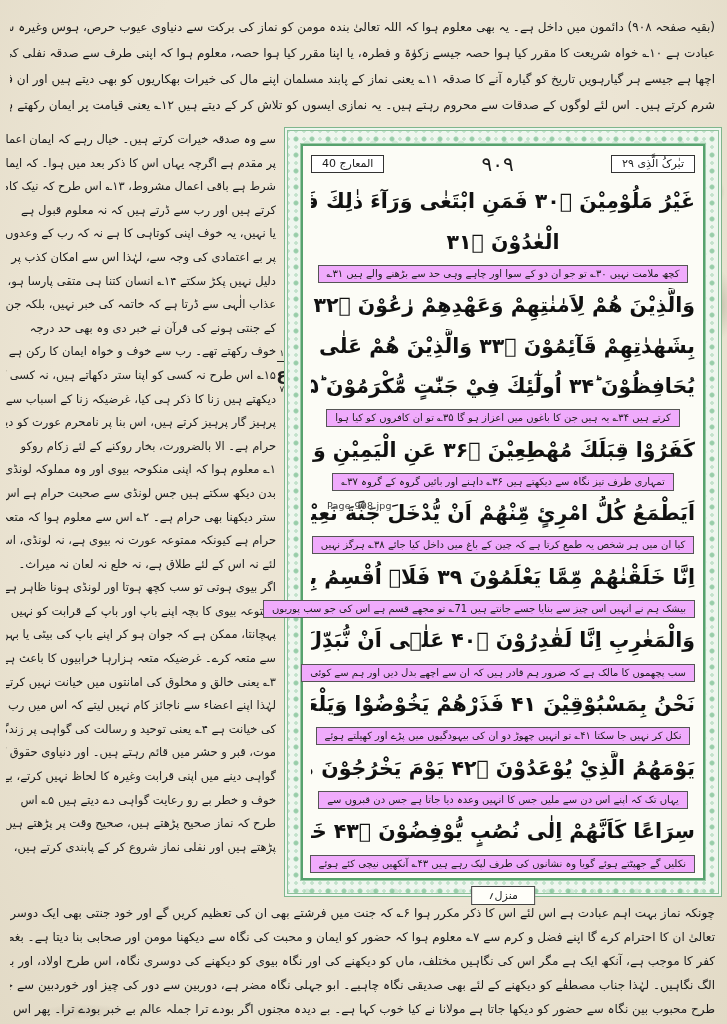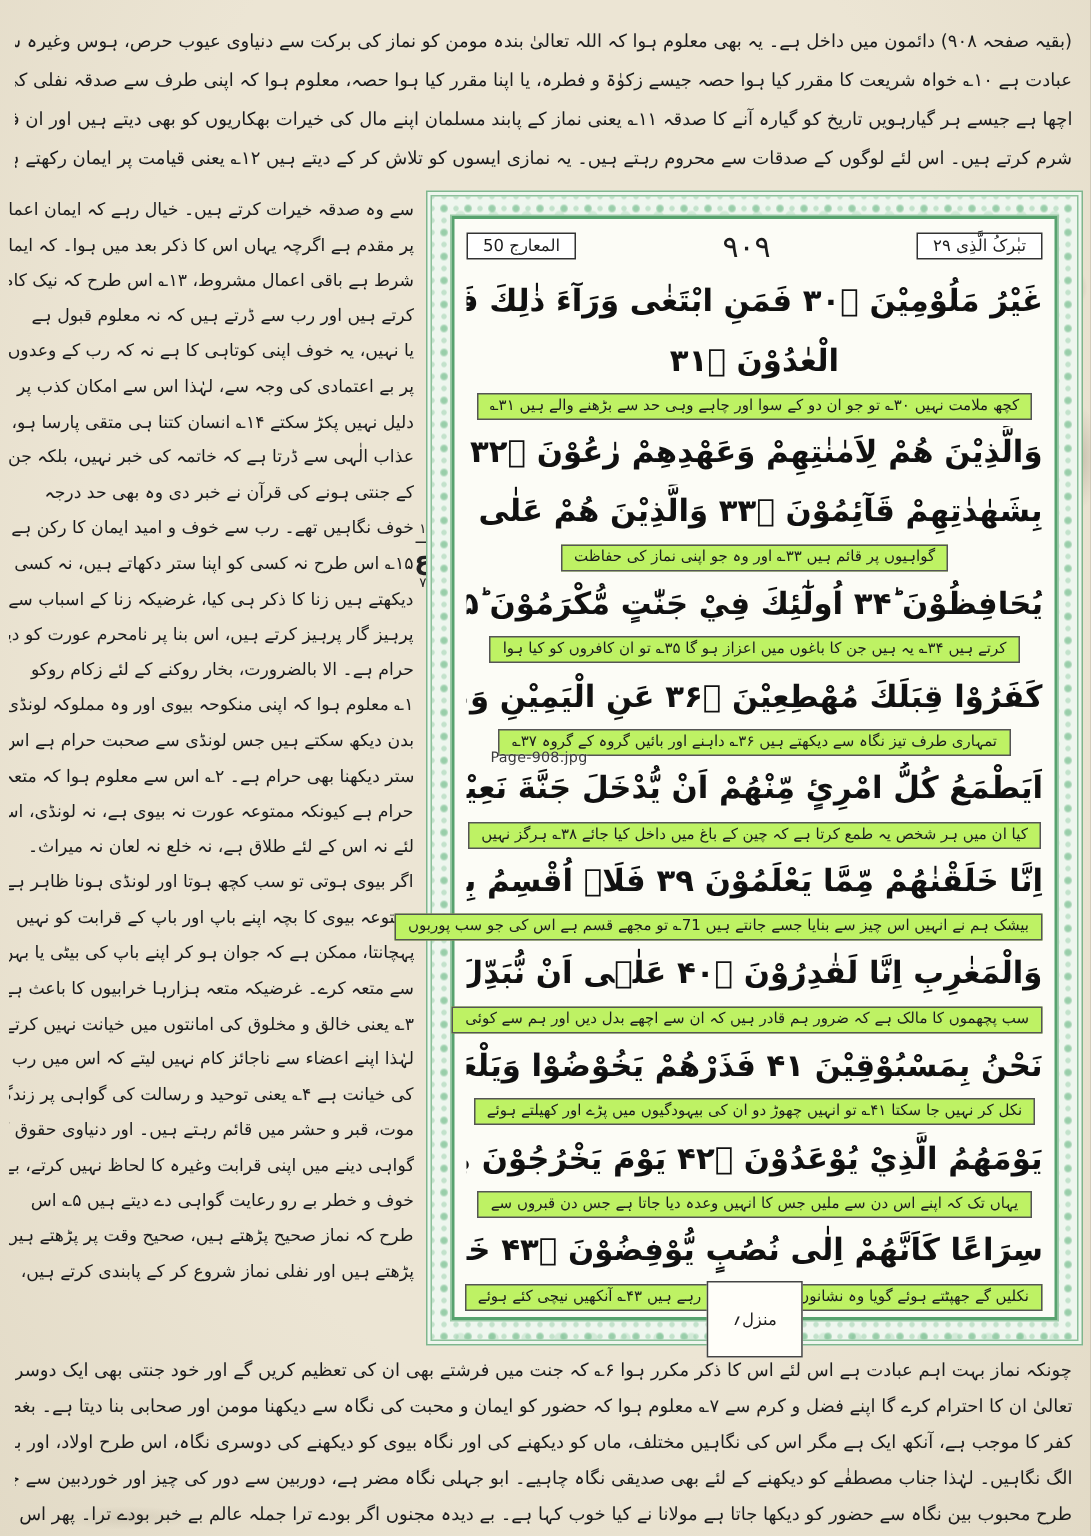--- a/index.html
+++ b/index.html
@@ -85,29 +85,29 @@
   .page-number{font-size:20px;font-weight:normal;letter-spacing:2px;}
 
   .qrows{flex:1 1 auto;display:flex;flex-direction:column;justify-content:space-evenly;}
   .arabic-line{
     font-size:20.5px;font-weight:bold;line-height:35px;height:35px;
     text-align:center;white-space:nowrap;overflow:hidden;
     color:#111;
   }
   .urdu-line{
     display:table;margin:0 auto;
-    border:1px solid #555;background:#bef264;
+    border:1px solid #555;background:#f0abfc;
     font-size:10px;line-height:14px;height:14px;
     padding:1px 8px;white-space:nowrap;overflow:hidden;
     max-width:400px;
   }
   .manzil-box{
     position:absolute;bottom:-27px;left:50%;transform:translateX(-50%);
     border:1px solid #444;background:#fffef9;
-    font-size:11px;line-height:15px;padding:17px 16px;white-space:nowrap;
+    font-size:11px;line-height:15px;padding:1px 16px;white-space:nowrap;
     z-index:2;
   }
   .watermark{
     position:absolute;left:327px;top:500px;z-index:3;
     direction:ltr;
     font-size:9.5px;font-weight:normal;color:#3a3a3a;
     text-shadow:0 0 2px rgba(255,255,255,.9);
     letter-spacing:0.2px;
   }
 </style>
@@ -130,21 +130,21 @@
   <div class="left-col">
       <div class="commentary-line">سے وہ صدقہ خیرات کرتے ہیں۔ خیال رہے کہ ایمان اعمال</div>
       <div class="commentary-line">پر مقدم ہے اگرچہ یہاں اس کا ذکر بعد میں ہوا۔ کہ ایمان</div>
       <div class="commentary-line">شرط ہے باقی اعمال مشروط، ۱۳؎ اس طرح کہ نیک کام</div>
       <div class="commentary-line">کرتے ہیں اور رب سے ڈرتے ہیں کہ نہ معلوم قبول ہے</div>
       <div class="commentary-line">یا نہیں، یہ خوف اپنی کوتاہی کا ہے نہ کہ رب کے وعدوں</div>
       <div class="commentary-line">پر بے اعتمادی کی وجہ سے، لہٰذا اس سے امکان کذب پر</div>
       <div class="commentary-line">دلیل نہیں پکڑ سکتے ۱۴؎ انسان کتنا ہی متقی پارسا ہو، مگر</div>
       <div class="commentary-line">عذاب الٰہی سے ڈرتا ہے کہ خاتمہ کی خبر نہیں، بلکہ جن</div>
       <div class="commentary-line">کے جنتی ہونے کی قرآن نے خبر دی وہ بھی حد درجہ</div>
-      <div class="commentary-line">خوف نگاہیں تھے۔ رب سے خوف و امید ایمان کا رکن ہے</div>
+      <div class="commentary-line">خوف رکھتے تھے۔ رب سے خوف و خواہ ایمان کا رکن ہے</div>
       <div class="commentary-line">۱۵؎ اس طرح نہ کسی کو اپنا ستر دکھاتے ہیں، نہ کسی کا ستر</div>
       <div class="commentary-line">دیکھتے ہیں زنا کا ذکر ہی کیا، غرضیکہ زنا کے اسباب سے بھی</div>
       <div class="commentary-line">پرہیز گار پرہیز کرتے ہیں، اس بنا پر نامحرم عورت کو دیکھنا</div>
       <div class="commentary-line">حرام ہے۔ الا بالضرورت، بخار روکنے کے لئے زکام روکو</div>
       <div class="commentary-line">۱؎ معلوم ہوا کہ اپنی منکوحہ بیوی اور وہ مملوکہ لونڈی جس</div>
       <div class="commentary-line">بدن دیکھ سکتے ہیں جس لونڈی سے صحبت حرام ہے اس کا</div>
       <div class="commentary-line">ستر دیکھنا بھی حرام ہے۔ ۲؎ اس سے معلوم ہوا کہ متعہ</div>
       <div class="commentary-line">حرام ہے کیونکہ ممتوعہ عورت نہ بیوی ہے، نہ لونڈی، اس</div>
       <div class="commentary-line">لئے نہ اس کے لئے طلاق ہے، نہ خلع نہ لعان نہ میراث۔</div>
       <div class="commentary-line">اگر بیوی ہوتی تو سب کچھ ہوتا اور لونڈی ہونا ظاہر ہے۔ نیز</div>
@@ -167,29 +167,28 @@
     <span class="ain">ع</span>
     <span>۷</span>
   </div>
 
   <div class="qframe">
     <div class="band"></div>
     <div class="qinner">
       <div class="qheader">
         <div class="hdr-box">تبٰرکُ الَّذِی ۲۹</div>
         <div class="page-number">٩٠٩</div>
-        <div class="hdr-box">المعارج 50</div>
+        <div class="hdr-box">المعارج 40</div>
       </div>
       <div class="qrows">
           <div class="arabic-line">غَيْرُ مَلُوْمِيْنَ ۳۰ۚ فَمَنِ ابْتَغٰى وَرَآءَ ذٰلِكَ فَاُولٰٓئِكَ هُمُ</div>
           <div class="arabic-line center">الْعٰدُوْنَ ۳۱ۚ</div>
           <div class="urdu-line">کچھ ملامت نہیں ۳۰؎ تو جو ان دو کے سوا اور چاہے وہی حد سے بڑھنے والے ہیں ۳۱؎</div>
           <div class="arabic-line">وَالَّذِيْنَ هُمْ لِاَمٰنٰتِهِمْ وَعَهْدِهِمْ رٰعُوْنَ ۳۲ۚ وَالَّذِيْنَ هُمْ</div>
           <div class="arabic-line">بِشَهٰدٰتِهِمْ قَآئِمُوْنَ ۳۳ۚ وَالَّذِيْنَ هُمْ عَلٰى صَلَاتِهِمْ</div>
-          <div class="urdu-line">گواہیوں پر قائم ہیں ۳۳؎ اور وہ جو اپنی نماز کی حفاظت</div>
           <div class="arabic-line">يُحَافِظُوْنَ ۳۴ؕ اُولٰٓئِكَ فِيْ جَنّٰتٍ مُّكْرَمُوْنَ ۳۵ؕ فَمَالِ الَّذِيْنَ</div>
           <div class="urdu-line">کرتے ہیں ۳۴؎ یہ ہیں جن کا باغوں میں اعزاز ہو گا ۳۵؎ تو ان کافروں کو کیا ہوا</div>
           <div class="arabic-line">كَفَرُوْا قِبَلَكَ مُهْطِعِيْنَ ۳۶ۙ عَنِ الْيَمِيْنِ وَعَنِ الشِّمَالِ عِزِيْنَ ۳۷</div>
           <div class="urdu-line">تمہاری طرف تیز نگاہ سے دیکھتے ہیں ۳۶؎ داہنے اور بائیں گروہ کے گروہ ۳۷؎</div>
           <div class="arabic-line">اَيَطْمَعُ كُلُّ امْرِئٍ مِّنْهُمْ اَنْ يُّدْخَلَ جَنَّةَ نَعِيْمٍ ۳۸ۙ كَلَّاؕ</div>
           <div class="urdu-line">کیا ان میں ہر شخص یہ طمع کرتا ہے کہ چین کے باغ میں داخل کیا جائے ۳۸؎ ہرگز نہیں</div>
           <div class="arabic-line">اِنَّا خَلَقْنٰهُمْ مِّمَّا يَعْلَمُوْنَ ۳۹ فَلَاۤ اُقْسِمُ بِرَبِّ الْمَشٰرِقِ</div>
           <div class="urdu-line">بیشک ہم نے انہیں اس چیز سے بنایا جسے جانتے ہیں 71؎ تو مجھے قسم ہے اس کی جو سب پوربوں</div>
           <div class="arabic-line">وَالْمَغٰرِبِ اِنَّا لَقٰدِرُوْنَ ۴۰ۙ عَلٰۤى اَنْ نُّبَدِّلَ خَيْرًا مِّنْهُمْۙ وَمَا</div>
           <div class="urdu-line">سب پچھموں کا مالک ہے کہ ضرور ہم قادر ہیں کہ ان سے اچھے بدل دیں اور ہم سے کوئی</div>

